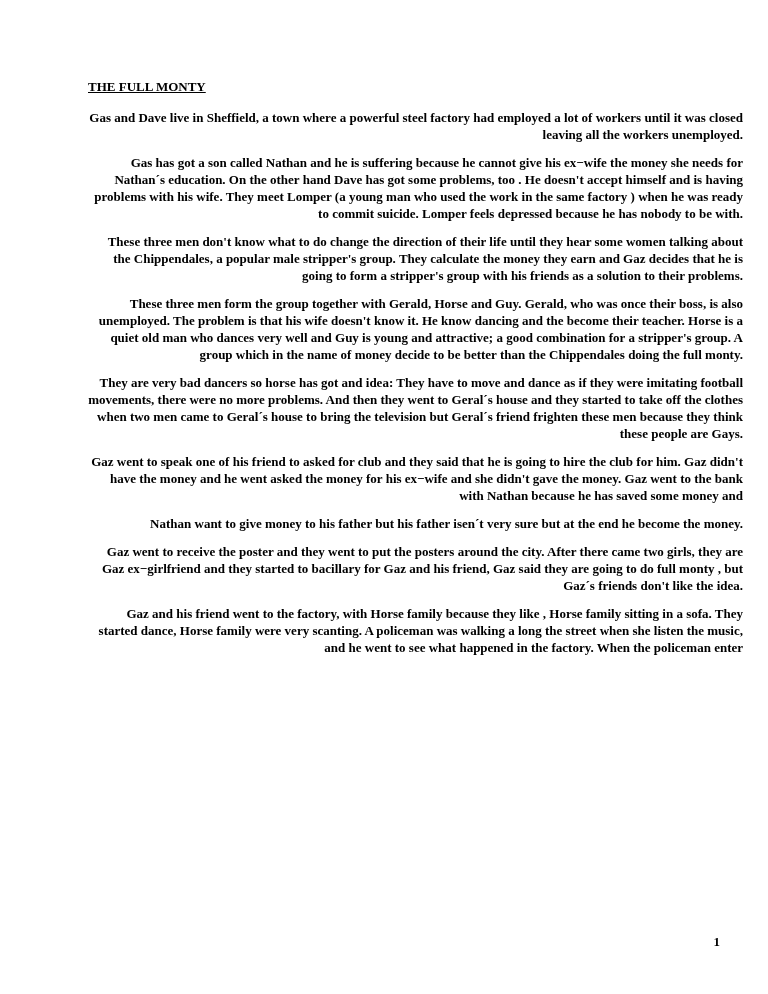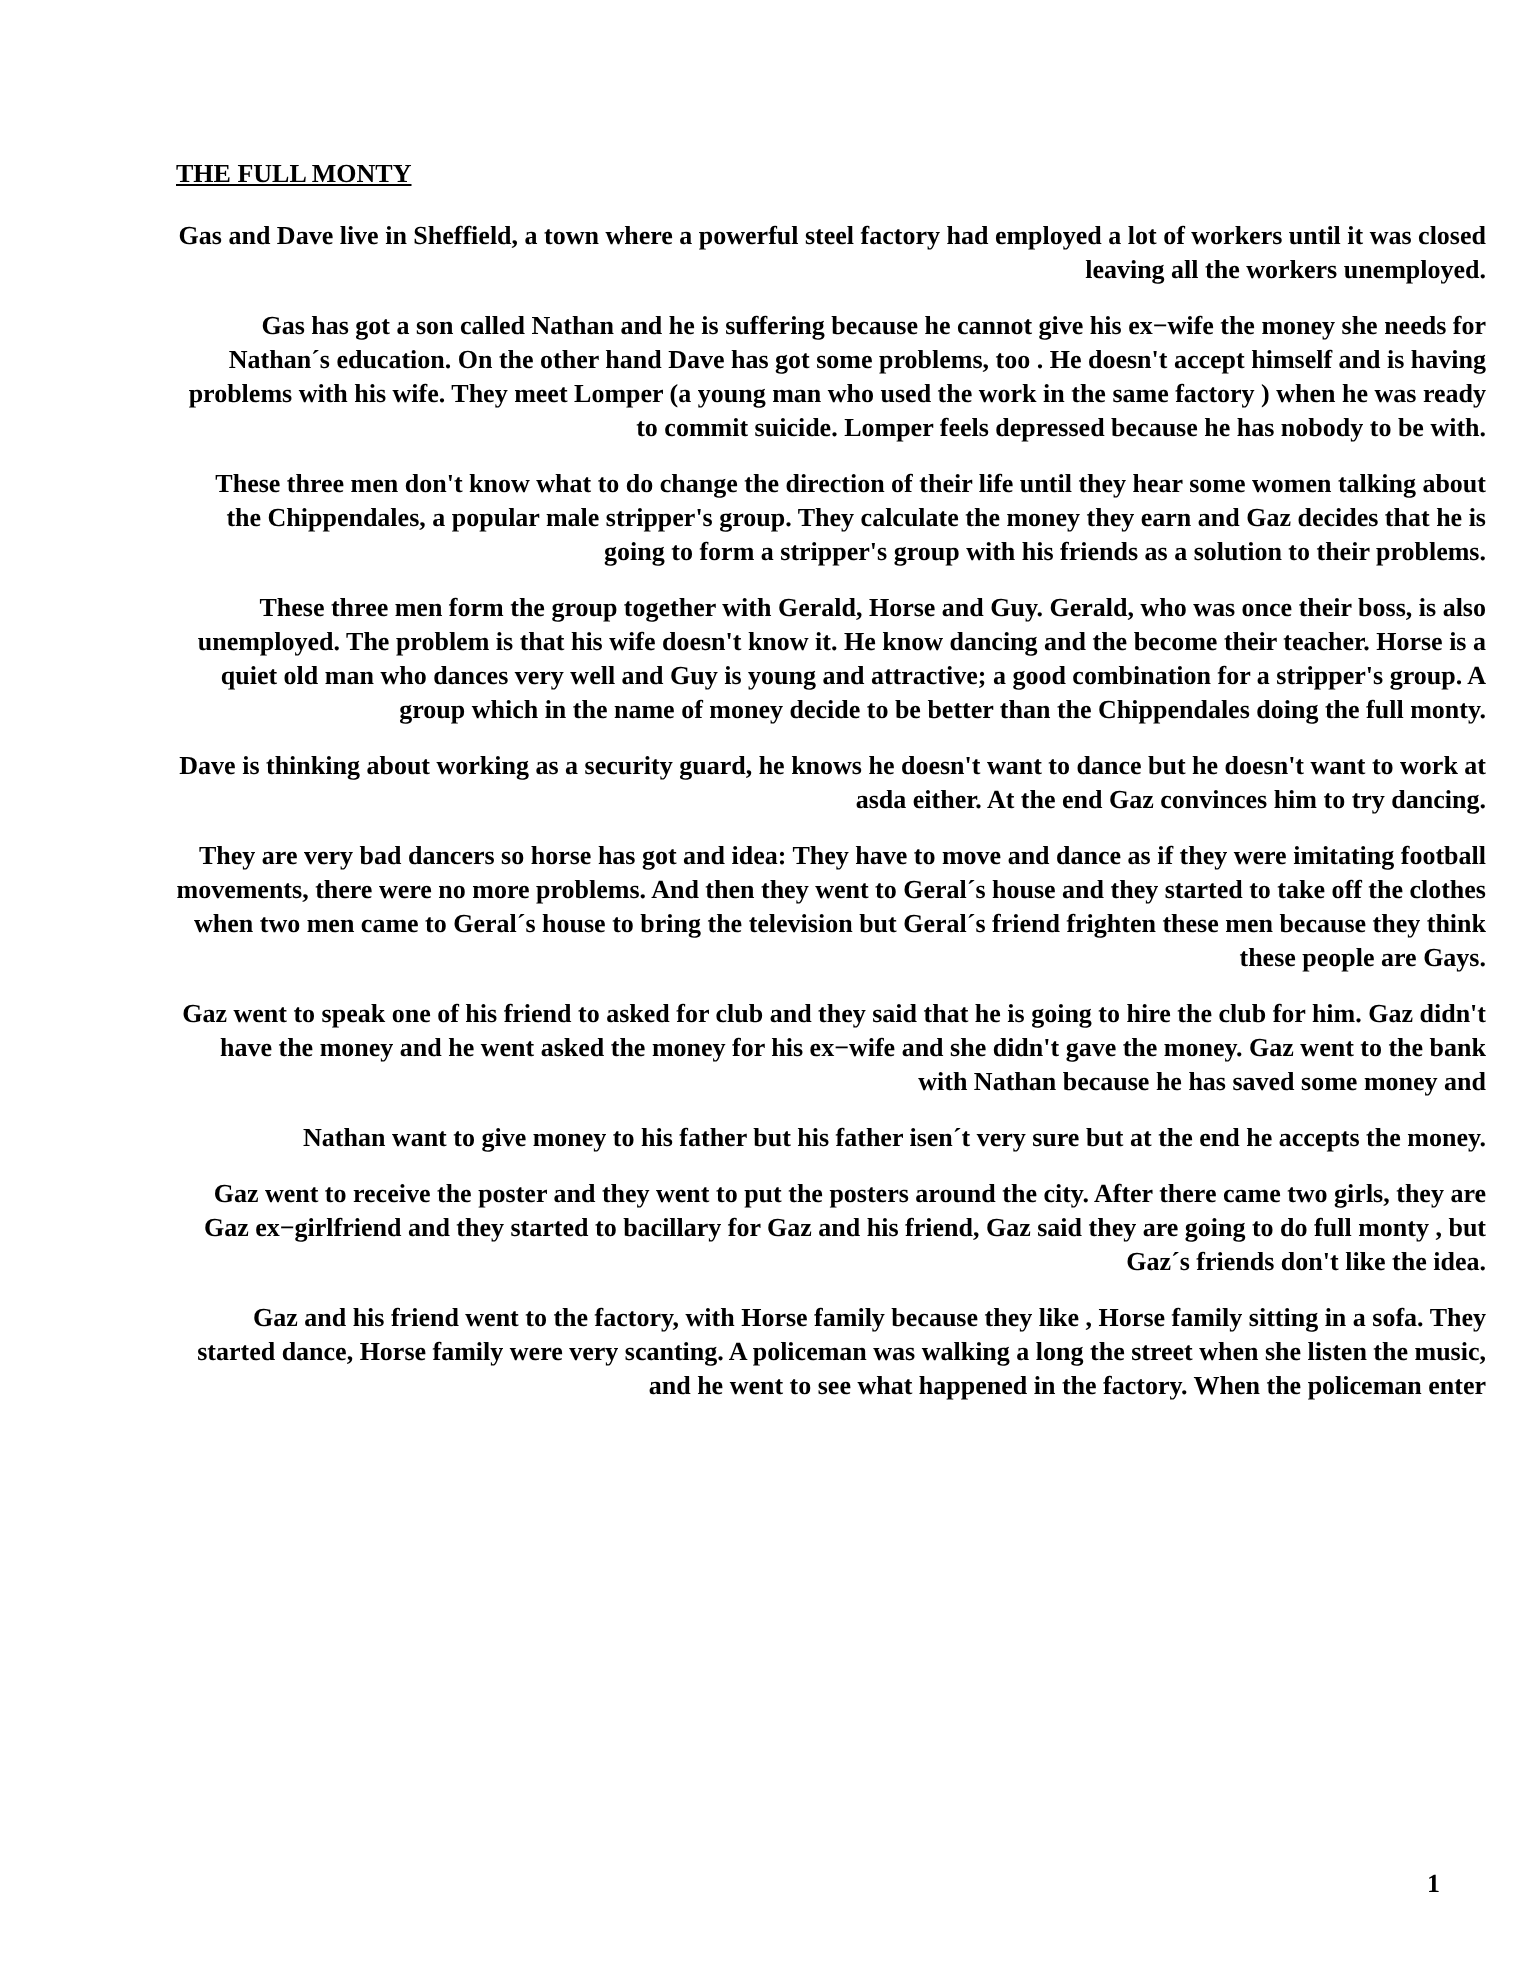--- a/index.html
+++ b/index.html
@@ -43,21 +43,20 @@
 </head>
 <body>
 
 <div class="page">
   <h1 class="doc-title">THE FULL MONTY</h1>
 
   <p class="doc-paragraph">Gas and Dave live in Sheffield, a town where a powerful steel factory had employed a lot of workers until it was closed leaving all the workers unemployed.</p>
   <p class="doc-paragraph">Gas has got a son called Nathan and he is suffering because he cannot give his ex−wife the money she needs for Nathan´s education. On the other hand Dave has got some problems, too . He doesn't accept himself and is having problems with his wife. They meet Lomper (a young man who used the work in the same factory ) when he was ready to commit suicide. Lomper feels depressed because he has nobody to be with.</p>
   <p class="doc-paragraph">These three men don't know what to do change the direction of their life until they hear some women talking about the Chippendales, a popular male stripper's group. They calculate the money they earn and Gaz decides that he is going to form a stripper's group with his friends as a solution to their problems.</p>
   <p class="doc-paragraph">These three men form the group together with Gerald, Horse and Guy. Gerald, who was once their boss, is also unemployed. The problem is that his wife doesn't know it. He know dancing and the become their teacher. Horse is a quiet old man who dances very well and Guy is young and attractive; a good combination for a stripper's group. A group which in the name of money decide to be better than the Chippendales doing the full monty.</p>
-  <p class="doc-paragraph">Dave is thinking about working as a security guard, he knows he doesn't want to dance but he doesn't want to work at asda either. At the end Gaz convinces him to try dancing.</p>
   <p class="doc-paragraph">They are very bad dancers so horse has got and idea: They have to move and dance as if they were imitating football movements, there were no more problems. And then they went to Geral´s house and they started to take off the clothes when two men came to Geral´s house to bring the television but Geral´s friend frighten these men because they think these people are Gays.</p>
   <p class="doc-paragraph">Gaz went to speak one of his friend to asked for club and they said that he is going to hire the club for him. Gaz didn't have the money and he went asked the money for his ex−wife and she didn't gave the money. Gaz went to the bank with Nathan because he has saved some money and</p>
-  <p class="doc-paragraph">Nathan want to give money to his father but his father isen´t very sure but at the end he accepts the money.</p>
+  <p class="doc-paragraph">Nathan want to give money to his father but his father isen´t very sure but at the end he become the money.</p>
   <p class="doc-paragraph">Gaz went to receive the poster and they went to put the posters around the city. After there came two girls, they are Gaz ex−girlfriend and they started to bacillary for Gaz and his friend, Gaz said they are going to do full monty , but Gaz´s friends don't like the idea.</p>
   <p class="doc-paragraph">Gaz and his friend went to the factory, with Horse family because they like , Horse family sitting in a sofa. They started dance, Horse family were very scanting. A policeman was walking a long the street when she listen the music, and he went to see what happened in the factory. When the policeman enter</p>
 
   <span class="page-number">1</span>
 </div>
 
 </body></html>

